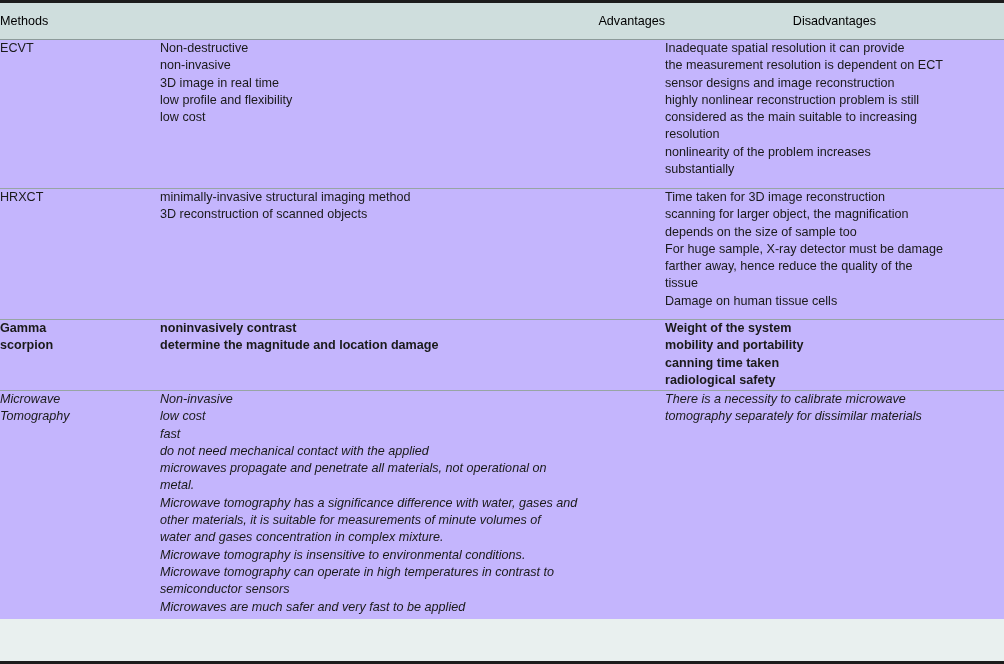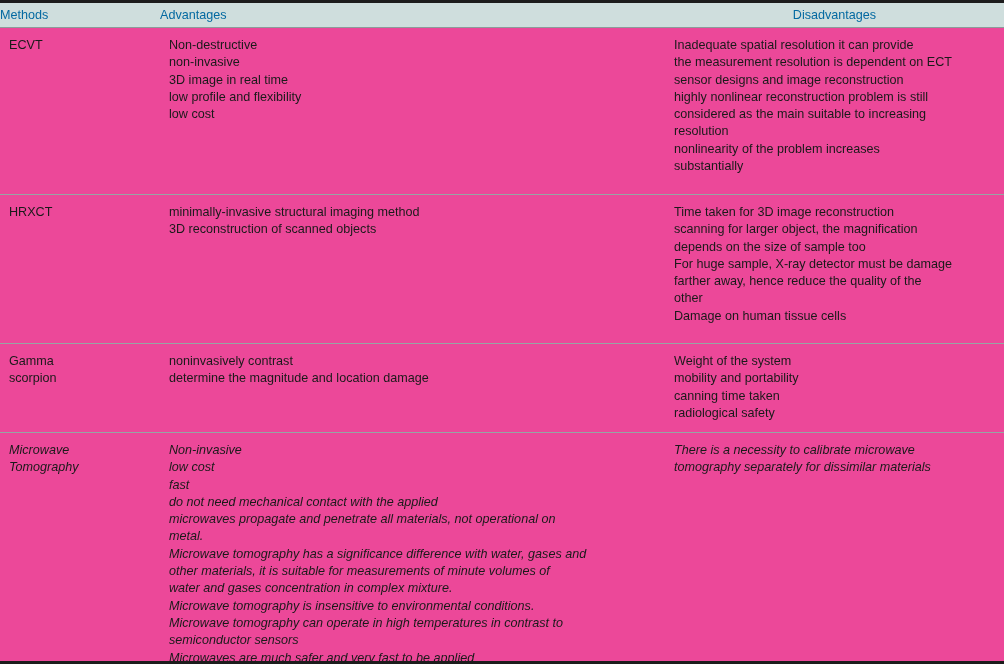--- a/index.html
+++ b/index.html
@@ -26,41 +26,41 @@
     border-collapse: collapse;
     table-layout: fixed;
     font-size: 12.6px;
     color: #1a1a1a;
   }
   table.cmp thead th {
     background: #cfdedd;
     font-weight: normal;
     font-size: 12.6px;
     padding: 0;
-    height: 24px;
+    height: 36px;
     vertical-align: middle;
     border-bottom: 1px solid #8d9b9a;
-    color: #0369a1;
+    color: #000000;
   }
   th.col-methods {
     width: 160px;
     text-align: left;
     padding-left: 14px;
   }
   th.col-adv {
     width: 505px;
-    text-align: left;
+    text-align: right;
   }
   th.col-dis {
     width: 339px;
   }
   table.cmp tbody td {
-    background: #ec4899;
+    background: #c4b5fd;
     vertical-align: top;
-    padding: 9px;
+    padding: 0;
     border-bottom: 1px solid #97a5a4;
   }
   table.cmp tbody tr:last-child td {
     border-bottom: none;
   }
   td.c-methods {
     width: 160px;
     padding: 11px 8px 12px 14px;
   }
   td.c-adv {
@@ -79,21 +79,21 @@
   .lines li {
     line-height: 17.3px;
     white-space: normal;
   }
   .methods-lines li {
     line-height: 17.3px;
   }
   
   tr.row-ecvt td { height: 148px; }
   tr.row-hrxct td { height: 130px; }
-  tr.row-gamma td { height: 70px; }
+  tr.row-gamma td { height: 70px; font-weight: bold; }
   tr.row-micro td { height: 228px; font-style: italic; }
 </style>
 </head>
 <body>
 
 <div class="table-wrap">
   <table class="cmp">
     <thead>
       <tr>
         <th class="col-methods">Methods</th>
@@ -144,21 +144,21 @@
             <li>3D reconstruction of scanned objects</li>
           </ul>
         </td>
         <td class="c-dis">
           <ul class="lines">
             <li>Time taken for 3D image reconstruction</li>
             <li>scanning for larger object, the magnification</li>
             <li>depends on the size of sample too</li>
             <li>For huge sample, X-ray detector must be damage</li>
             <li>farther away, hence reduce the quality of the</li>
-            <li>other</li>
+            <li>tissue</li>
             <li>Damage on human tissue cells</li>
           </ul>
         </td>
       </tr>
 
       <tr class="row-gamma">
         <td class="c-methods">
           <ul class="lines methods-lines">
             <li>Gamma</li>
             <li>scorpion</li>

